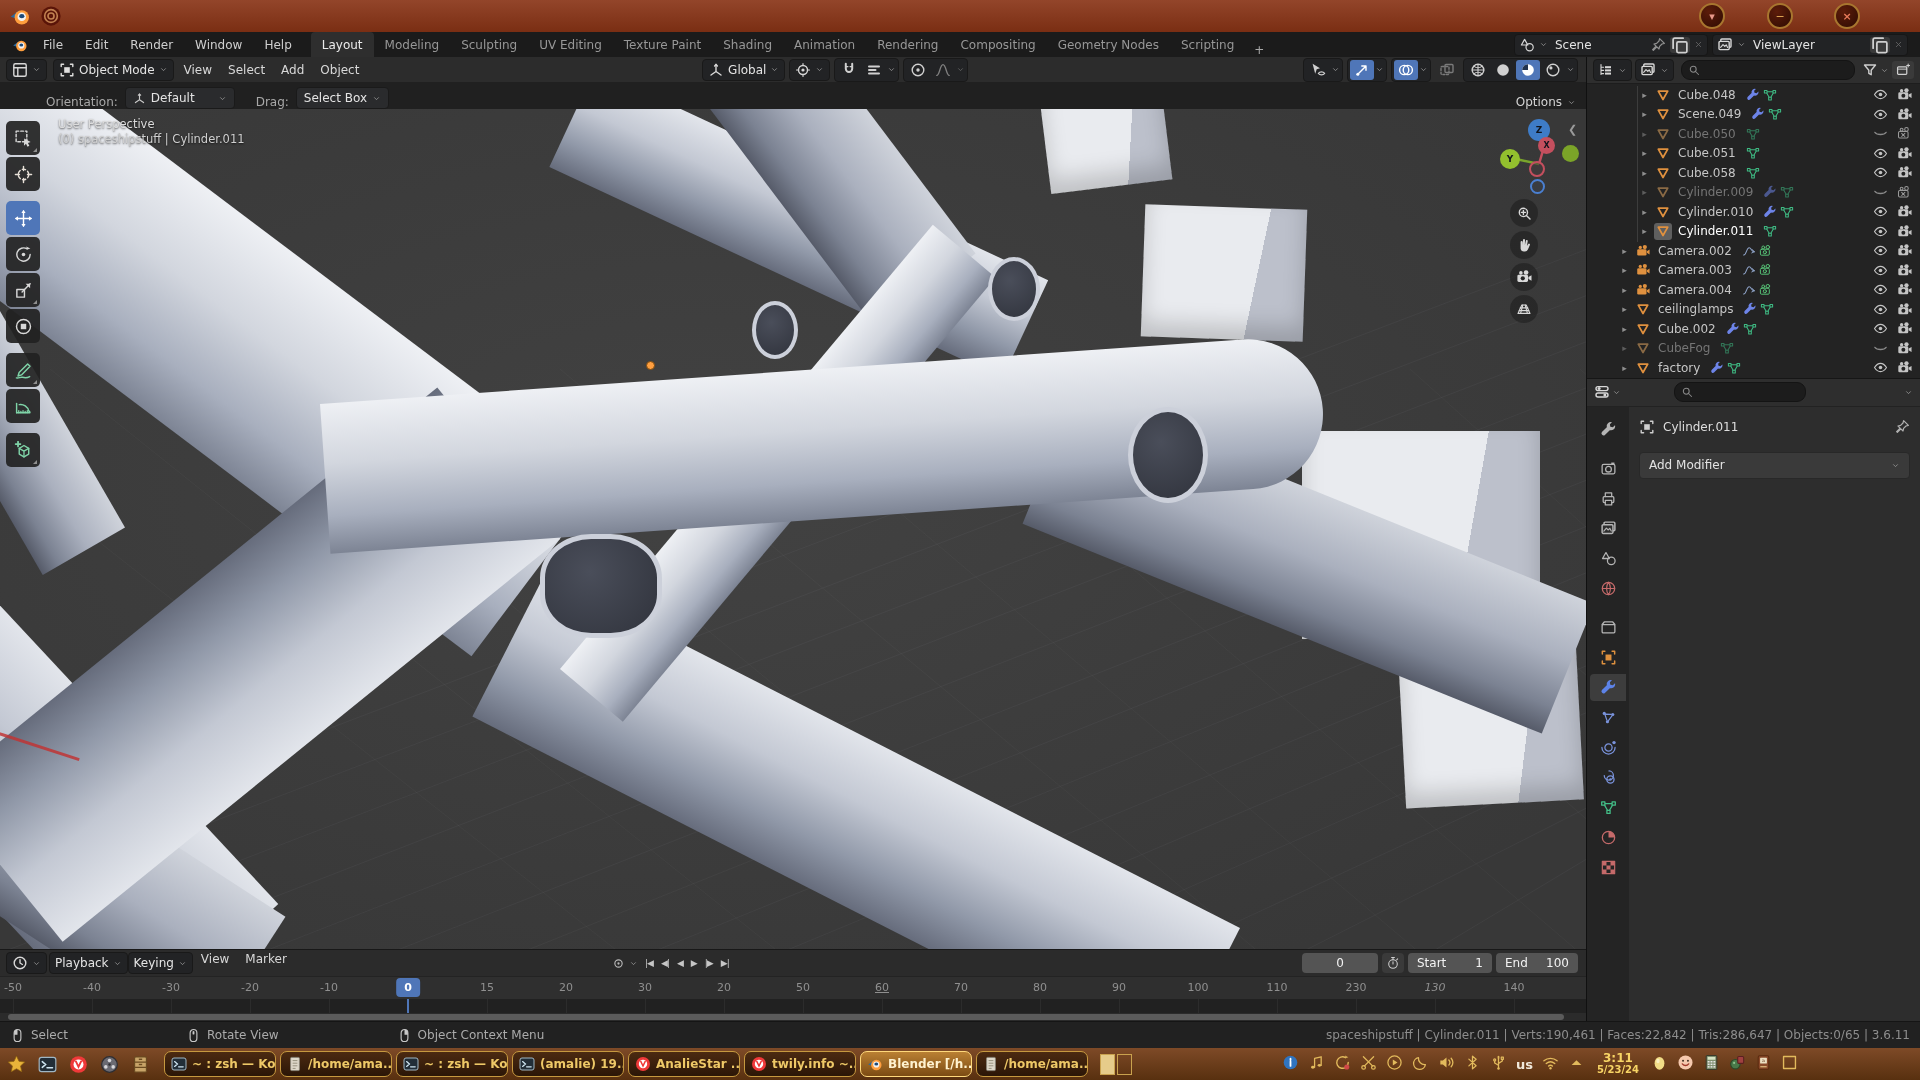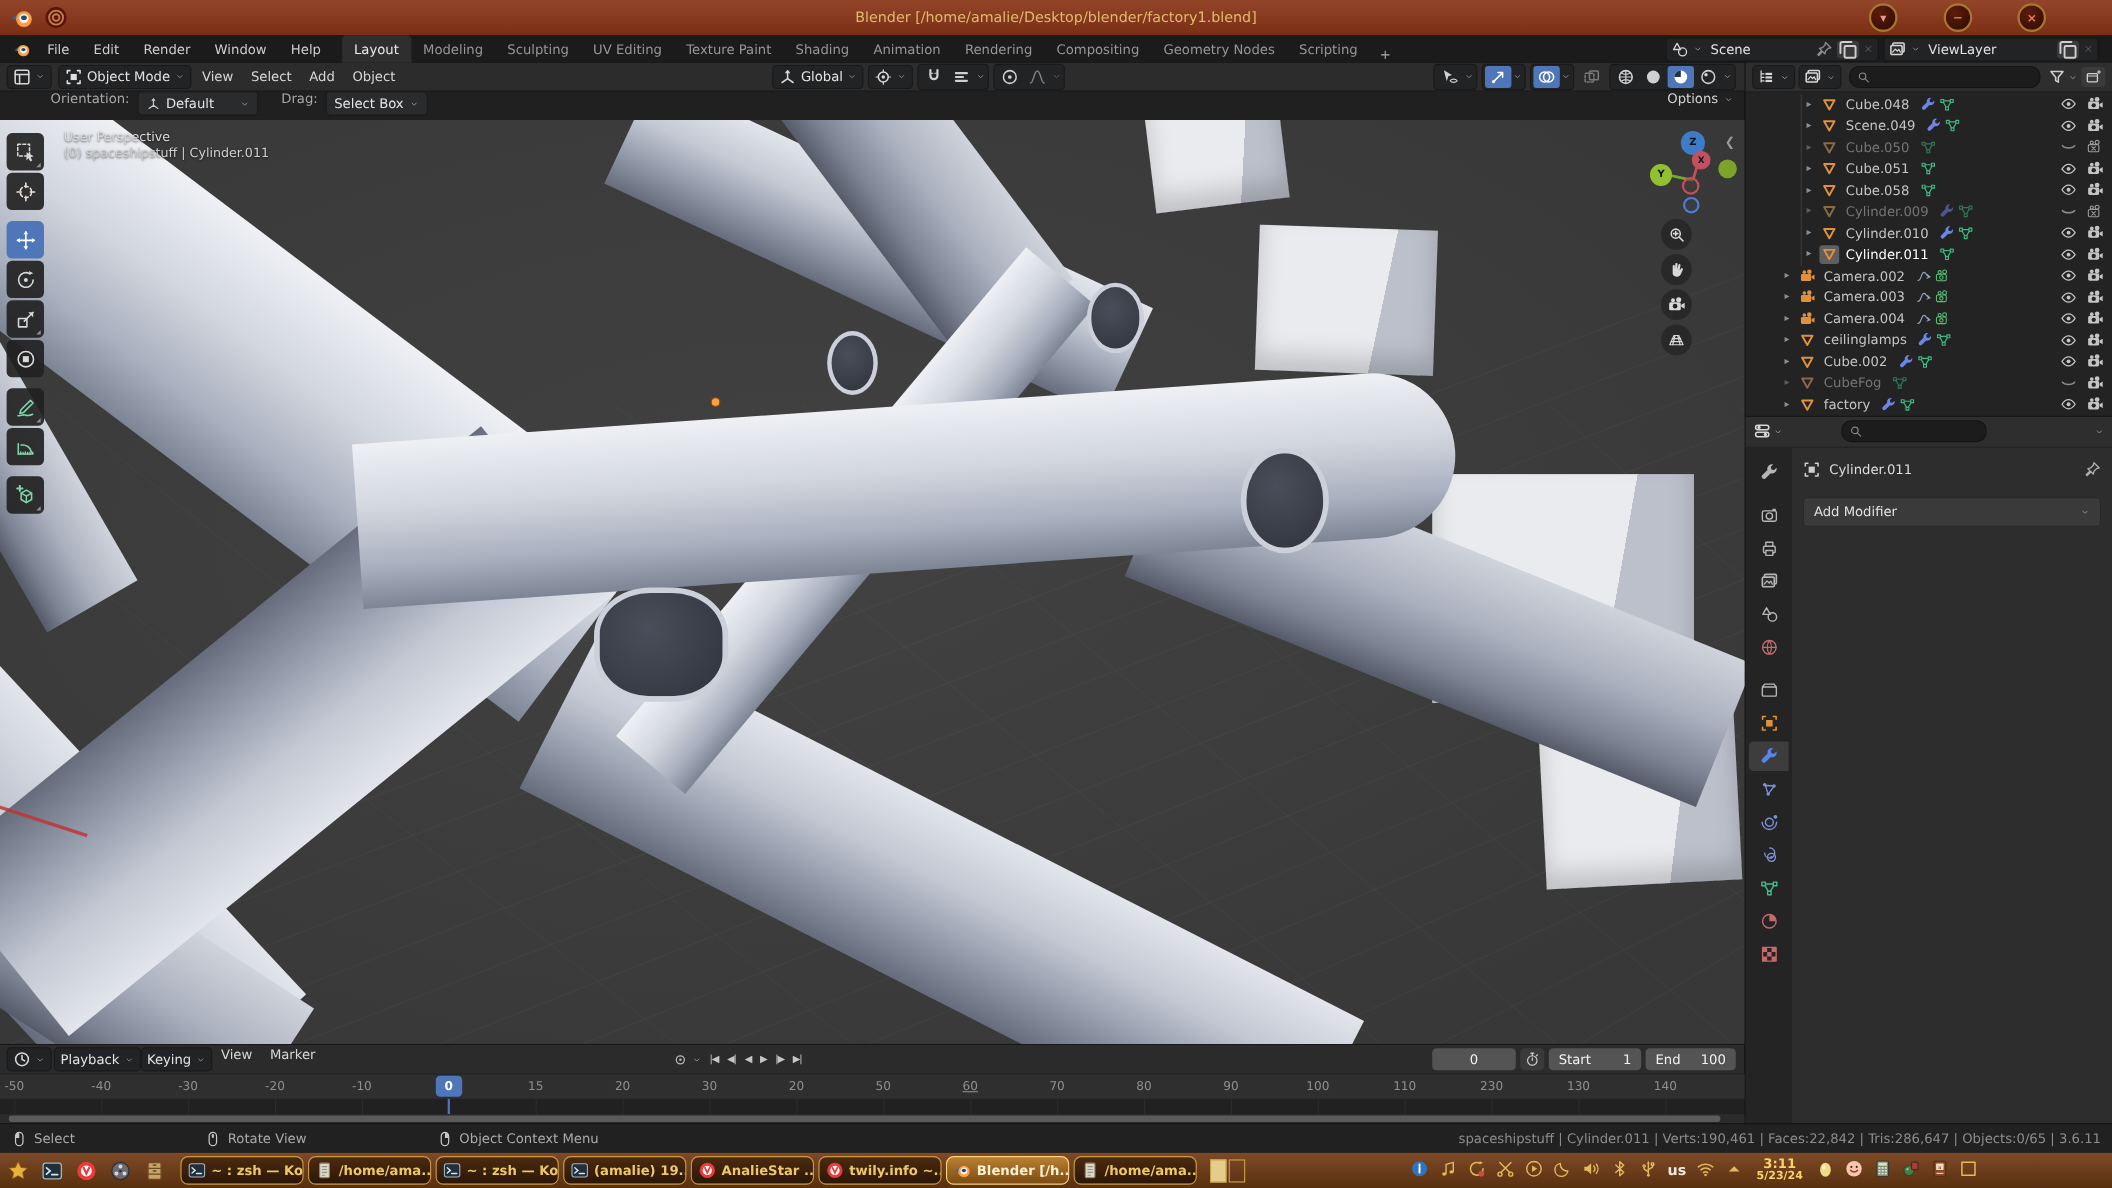--- a/index.html
+++ b/index.html
@@ -33,21 +33,21 @@
 
   
   .toolhdr{flex:0 0 25px;background:#2c2c2c;display:flex;align-items:center;gap:2px;padding:0 6px;border-bottom:1px solid #202020;position:relative}
   .cap{background:#222325;border:1px solid #191919;border-radius:4px;height:20px;display:inline-flex;align-items:center;padding:0 5px;gap:4px;color:#e4e4e4;white-space:nowrap}
   .hmenu{padding:0 8px;color:#d8d8d8}
   .toggle{width:24px;height:20px;display:flex;align-items:center;justify-content:center;color:#d0d0d0;border-radius:3px}
   .toggle.on{background:#4f76b8;color:#fff}
   .tgl-group{display:flex;align-items:center;background:#222325;border:1px solid #191919;border-radius:4px;height:22px;padding:0 2px;gap:1px}
 
   
-  .toolset{flex:0 0 26px;background:#202020;display:flex;align-items:flex-start;padding-left:46px;gap:7px}
+  .toolset{flex:0 0 26px;background:#202020;display:flex;align-items:flex-end;padding-left:46px;gap:7px}
   .toolset .tlabel{color:#a8a8a8}
   .dd{background:#2a2b2d;border:1px solid #1a1a1a;border-radius:4px;height:20px;display:inline-flex;align-items:center;gap:5px;padding:0 7px;color:#e4e4e4;white-space:nowrap}
 
   
   .viewport{flex:1;position:relative;overflow:hidden;background:radial-gradient(ellipse at 45% 45%,#424242,#383838 85%)}
   .scene{position:absolute;inset:0;overflow:hidden}
   .pipe{position:absolute;transform-origin:0 0;background:linear-gradient(180deg,#e2e5eb,#c3c8d3 38%,#9098a8 72%,#666c7c)}
   .pipe.b{background:linear-gradient(180deg,#eef0f4,#d2d6de 40%,#a8afbe 75%,#7d8494)}
   .pipe.d{background:linear-gradient(180deg,#cfd3db,#aab0be 45%,#7b8292 80%,#565b69)}
   .box3d{position:absolute;background:linear-gradient(100deg,#e9ebef 68%,#bcc0cb 68%);box-shadow:inset 0 -14px 22px rgba(0,0,0,.18)}
@@ -163,21 +163,20 @@
           <ellipse cx="9.3" cy="8.1" rx="1.9" ry="1.5" fill="#1d4a78"></ellipse>
         </svg>
       </span>
     <span class="icon tb-logo" id="tb-logo2">
         <svg viewBox="0 0 16 16">
           <circle cx="8" cy="8" r="7" fill="#5a1408"></circle>
           <circle cx="8" cy="8" r="4.6" fill="none" stroke="#c08050" stroke-width="1.2"></circle>
           <circle cx="8" cy="8" r="2.2" fill="none" stroke="#c08050" stroke-width="1.2"></circle>
         </svg>
       </span>
-    <span class="title">Blender [/home/amalie/Desktop/blender/factory1.blend]</span>
     <span class="winbtn" style="left:1699px;color:#e8998a">▾</span>
     <span class="winbtn" style="left:1767px;color:#e8b05a">─</span>
     <span class="winbtn" style="left:1834px;color:#e87a5a">×</span>
   </div>
 
   <div class="topbar">
     <span class="icon" style="margin:0 4px 0 8px" id="tb-logo3">
         <svg viewBox="0 0 16 16">
           <path d="M1.2 8.6 7 4.2l2.4 1.7-5.4 3.6z" fill="#2a6aa0"></path>
           <circle cx="9.3" cy="9" r="5.2" fill="#ff9e3d"></circle>
@@ -786,21 +785,21 @@
             <span class="tick" style="left: 645px;">30</span>
             <span class="tick" style="left: 724px;">20</span>
             <span class="tick" style="left: 803px;">50</span>
             <span class="tick" style="left: 882px; text-decoration: underline;">60</span>
             <span class="tick" style="left: 961px;">70</span>
             <span class="tick" style="left: 1040px;">80</span>
             <span class="tick" style="left: 1119px;">90</span>
             <span class="tick" style="left: 1198px;">100</span>
             <span class="tick" style="left: 1277px;">110</span>
             <span class="tick" style="left: 1356px;">230</span>
-            <span class="tick" style="left: 1435px;">130</span>
+            <span class="tick" style="left: 1435px; font-style: italic;">130</span>
             <span class="tick" style="left: 1514px;">140</span>
             <span class="playhead" style="left: 408px;">0</span>
           </div>
         <div class="tl-tracks" id="tl-tracks">
             <span class="gridline" style="left: 13px;"></span>
             <span class="gridline" style="left: 92px;"></span>
             <span class="gridline" style="left: 171px;"></span>
             <span class="gridline" style="left: 250px;"></span>
             <span class="gridline" style="left: 329px;"></span>
             <span class="gridline" style="left: 408px;"></span>

